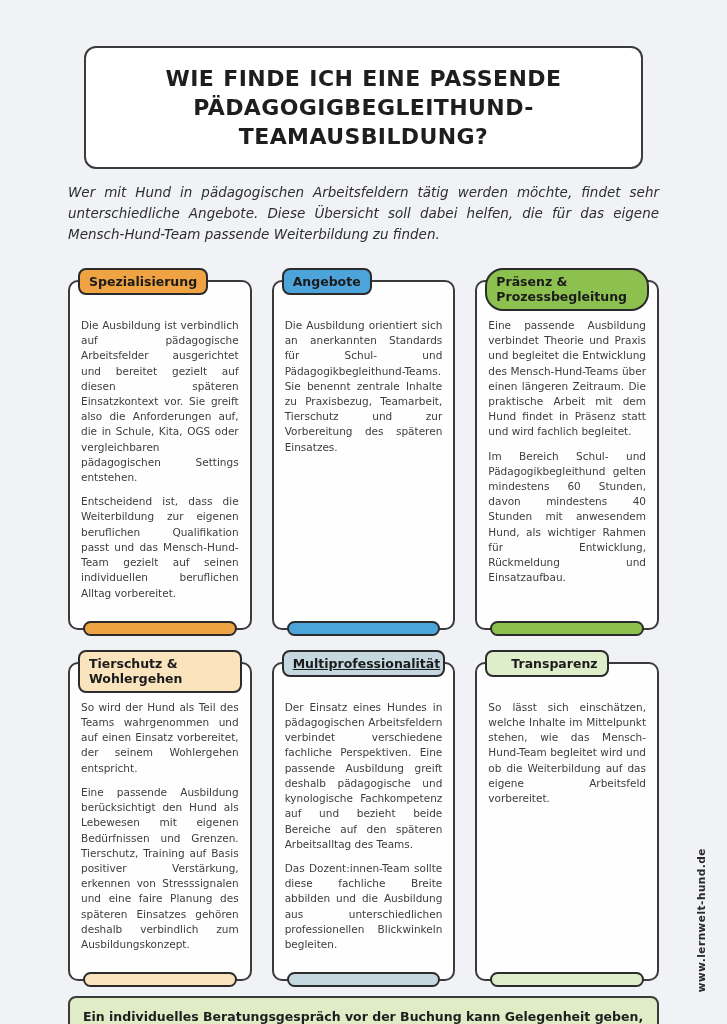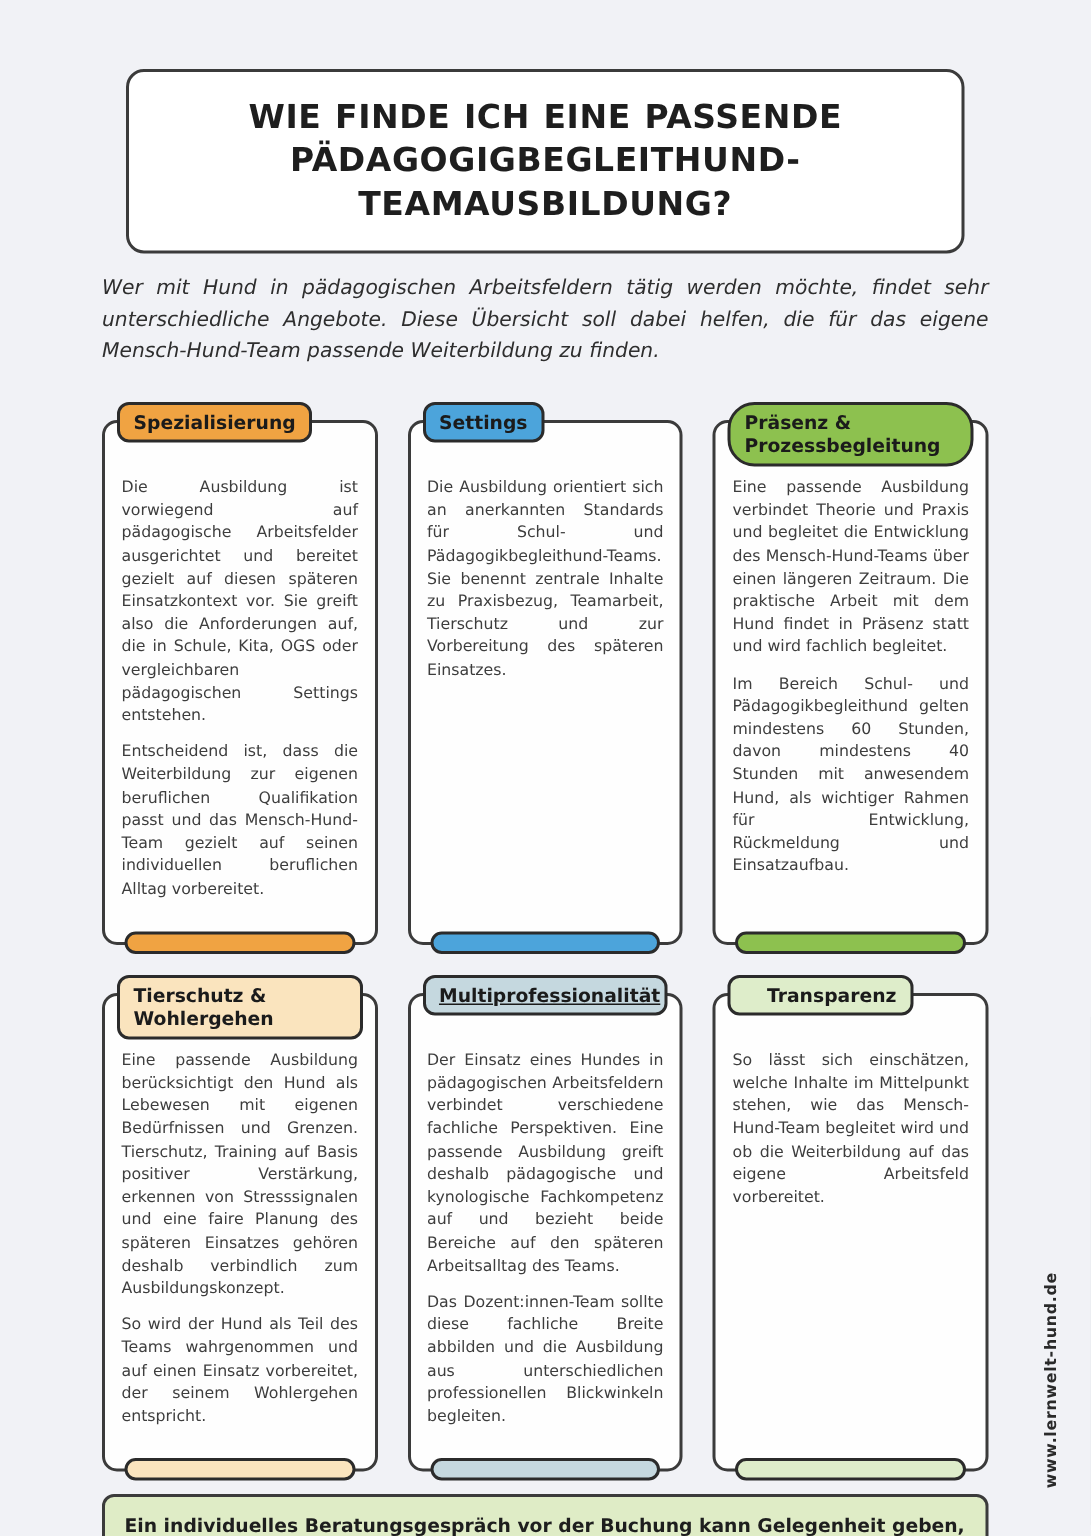--- a/index.html
+++ b/index.html
@@ -131,48 +131,48 @@
   </div>
 
   <p class="intro">Wer mit Hund in pädagogischen Arbeitsfeldern tätig werden möchte, findet sehr unterschiedliche Angebote. Diese Übersicht soll dabei helfen, die für das eigene Mensch-Hund-Team passende Weiterbildung zu finden.</p>
 
   <div class="grid">
 
     <section class="card">
       <div class="card-tab" style="background-color: rgb(240, 163, 66);">
         <span>Spezialisierung</span>
       </div>
-      <p>Die Ausbildung ist vorwiegend auf pädagogische Arbeitsfelder ausgerichtet und bereitet gezielt auf diesen späteren Einsatzkontext vor. Sie greift also die Anforderungen auf, die in Schule, Kita, OGS oder vergleichbaren pädagogischen Settings entstehen.</p>
+      <p>Die Ausbildung ist verbindlich auf pädagogische Arbeitsfelder ausgerichtet und bereitet gezielt auf diesen späteren Einsatzkontext vor. Sie greift also die Anforderungen auf, die in Schule, Kita, OGS oder vergleichbaren pädagogischen Settings entstehen.</p>
       <p>Entscheidend ist, dass die Weiterbildung zur eigenen beruflichen Qualifikation passt und das Mensch-Hund-Team gezielt auf seinen individuellen beruflichen Alltag vorbereitet.</p>
       <div class="card-pill" style="background-color: rgb(240, 163, 66);"></div>
     </section>
 
     <section class="card">
       <div class="card-tab" style="background-color: rgb(76, 164, 219);">
-        <span>Settings</span>
+        <span>Angebote</span>
       </div>
       <p>Die Ausbildung orientiert sich an anerkannten Standards für Schul- und Pädagogikbegleithund-Teams. Sie benennt zentrale Inhalte zu Praxisbezug, Teamarbeit, Tierschutz und zur Vorbereitung des späteren Einsatzes.</p>
       <div class="card-pill" style="background-color: rgb(76, 164, 219);"></div>
     </section>
 
     <section class="card">
       <div class="card-tab" style="background-color: rgb(141, 193, 79); border-radius: 18px;">
         <span>Präsenz &amp; Prozessbegleitung</span>
       </div>
       <p>Eine passende Ausbildung verbindet Theorie und Praxis und begleitet die Entwicklung des Mensch-Hund-Teams über einen längeren Zeitraum. Die praktische Arbeit mit dem Hund findet in Präsenz statt und wird fachlich begleitet.</p>
       <p>Im Bereich Schul- und Pädagogikbegleithund gelten mindestens 60 Stunden, davon mindestens 40 Stunden mit anwesendem Hund, als wichtiger Rahmen für Entwicklung, Rückmeldung und Einsatzaufbau.</p>
       <div class="card-pill" style="background-color: rgb(141, 193, 79);"></div>
     </section>
 
     <section class="card">
       <div class="card-tab" style="background-color: rgb(250, 228, 190);">
         <span>Tierschutz &amp; Wohlergehen</span>
       </div>
+      <p>So wird der Hund als Teil des Teams wahrgenommen und auf einen Einsatz vorbereitet, der seinem Wohlergehen entspricht.</p>
       <p>Eine passende Ausbildung berücksichtigt den Hund als Lebewesen mit eigenen Bedürfnissen und Grenzen. Tierschutz, Training auf Basis positiver Verstärkung, erkennen von Stresssignalen und eine faire Planung des späteren Einsatzes gehören deshalb verbindlich zum Ausbildungskonzept.</p>
-      <p>So wird der Hund als Teil des Teams wahrgenommen und auf einen Einsatz vorbereitet, der seinem Wohlergehen entspricht.</p>
       <div class="card-pill" style="background-color: rgb(250, 228, 190);"></div>
     </section>
 
     <section class="card">
       <div class="card-tab" style="background-color: rgb(197, 216, 223); text-decoration: underline;">
         <span>Multiprofessionalität</span>
       </div>
       <p>Der Einsatz eines Hundes in pädagogischen Arbeitsfeldern verbindet verschiedene fachliche Perspektiven. Eine passende Ausbildung greift deshalb pädagogische und kynologische Fachkompetenz auf und bezieht beide Bereiche auf den späteren Arbeitsalltag des Teams.</p>
       <p>Das Dozent:innen-Team sollte diese fachliche Breite abbilden und die Ausbildung aus unterschiedlichen professionellen Blickwinkeln begleiten.</p>
       <div class="card-pill" style="background-color: rgb(197, 216, 223);"></div>

